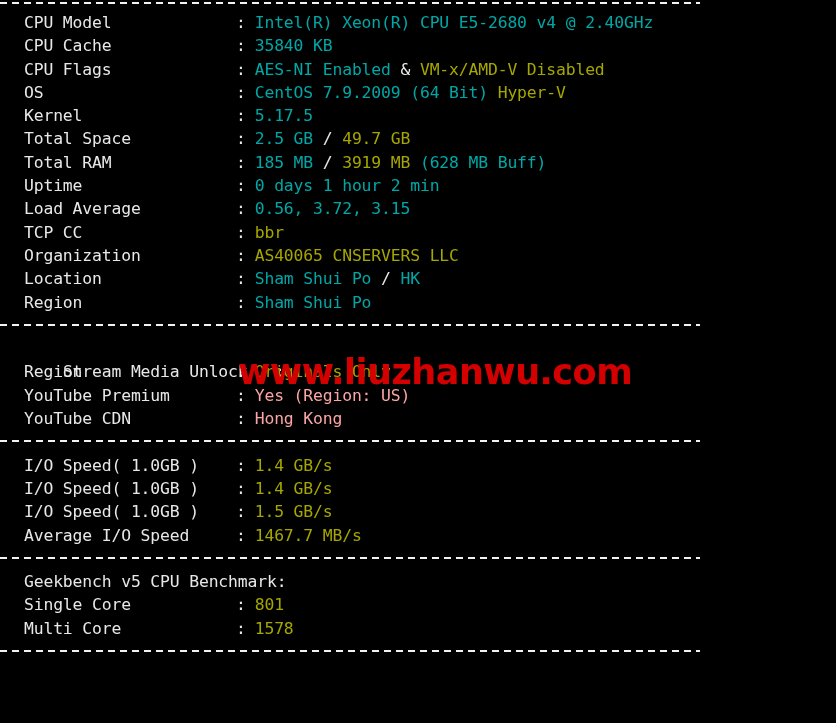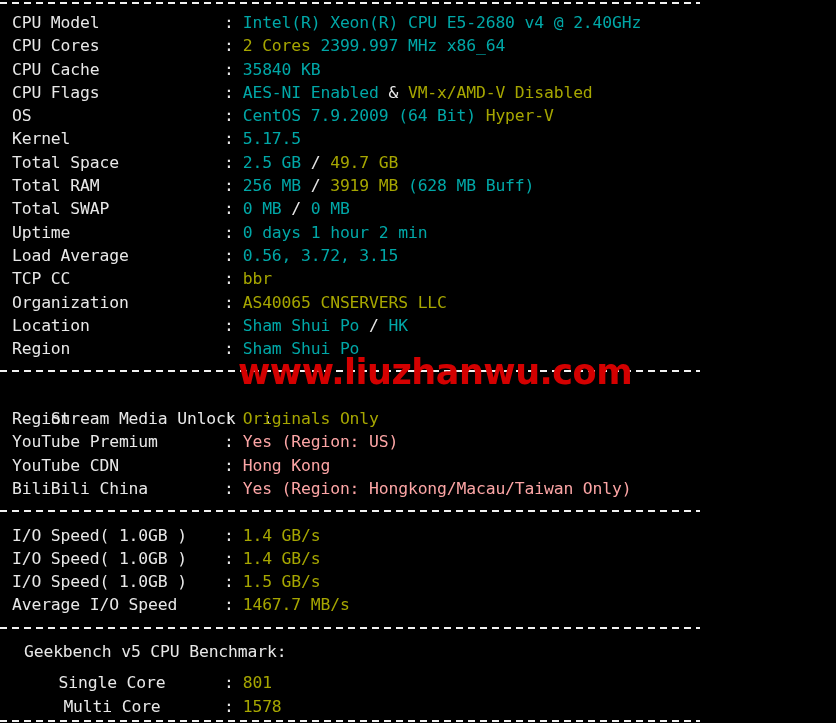--- a/index.html
+++ b/index.html
@@ -41,29 +41,29 @@
         #f2f2f2 0px, #f2f2f2 7px,
         rgba(0,0,0,0) 7px, rgba(0,0,0,0) 12px);
   }
   .sep.tight { height: 11px; }
   .sep.tight .rule { top: 2px; }
 
   
   .row {
     height: 23.3px;
     white-space: pre;
-    padding-left: 12px;
+    padding-left: 24px;
     box-sizing: border-box;
   }
   .label {
     display: inline-block;
     width: 212px;
     color: #e8e8e8;
   }
-  .label.right { text-align: center; padding-right: 12px; width: 200px; margin-top: 8px; }
+  .label.right { text-align: left; padding-right: 12px; width: 200px; }
   .colon { color: #e8e8e8; }
   .val { padding-left: 9px; }
 
   .c-cyan   { color: #00a7a7; }
   .c-yellow { color: #a6a600; }
   .c-green  { color: #fca5a5; }
   .c-white  { color: #e8e8e8; }
 
   .plain { padding-left: 24px; white-space: pre; color: #e8e8e8; }
 
@@ -87,48 +87,45 @@
 <body>
 
 <div class="terminal">
 
   <div class="sep tight">
     <div class="rule"></div>
   </div>
 
   <div id="system-info-rows">
       <div class="row"><span class="label">CPU Model</span><span class="colon">:</span><span class="val"><span class="c-cyan">Intel(R) Xeon(R) CPU E5-2680 v4 @ 2.40GHz</span></span></div>
-      <div class="row"><span class="label">CPU Cores</span><span class="colon">:</span><span class="val"><span class="c-yellow">2 Cores </span><span class="c-cyan">2399.997 MHz x86_64</span></span></div>
       <div class="row"><span class="label">CPU Cache</span><span class="colon">:</span><span class="val"><span class="c-cyan">35840 KB</span></span></div>
       <div class="row"><span class="label">CPU Flags</span><span class="colon">:</span><span class="val"><span class="c-cyan">AES-NI Enabled </span><span class="c-white">&amp; </span><span class="c-yellow">VM-x/AMD-V Disabled</span></span></div>
       <div class="row"><span class="label">OS</span><span class="colon">:</span><span class="val"><span class="c-cyan">CentOS 7.9.2009 (64 Bit) </span><span class="c-yellow">Hyper-V</span></span></div>
       <div class="row"><span class="label">Kernel</span><span class="colon">:</span><span class="val"><span class="c-cyan">5.17.5</span></span></div>
       <div class="row"><span class="label">Total Space</span><span class="colon">:</span><span class="val"><span class="c-cyan">2.5 GB </span><span class="c-white">/ </span><span class="c-yellow">49.7 GB</span></span></div>
-      <div class="row"><span class="label">Total RAM</span><span class="colon">:</span><span class="val"><span class="c-cyan">256 MB </span><span class="c-white">/ </span><span class="c-yellow">3919 MB </span><span class="c-cyan">(628 MB Buff)</span></span></div>
-      <div class="row"><span class="label">Total SWAP</span><span class="colon">:</span><span class="val"><span class="c-cyan">0 MB </span><span class="c-white">/ </span><span class="c-cyan">0 MB</span></span></div>
+      <div class="row"><span class="label">Total RAM</span><span class="colon">:</span><span class="val"><span class="c-cyan">185 MB </span><span class="c-white">/ </span><span class="c-yellow">3919 MB </span><span class="c-cyan">(628 MB Buff)</span></span></div>
       <div class="row"><span class="label">Uptime</span><span class="colon">:</span><span class="val"><span class="c-cyan">0 days 1 hour 2 min</span></span></div>
       <div class="row"><span class="label">Load Average</span><span class="colon">:</span><span class="val"><span class="c-cyan">0.56, 3.72, 3.15</span></span></div>
       <div class="row"><span class="label">TCP CC</span><span class="colon">:</span><span class="val"><span class="c-yellow">bbr</span></span></div>
       <div class="row"><span class="label">Organization</span><span class="colon">:</span><span class="val"><span class="c-yellow">AS40065 CNSERVERS LLC</span></span></div>
       <div class="row"><span class="label">Location</span><span class="colon">:</span><span class="val"><span class="c-cyan">Sham Shui Po </span><span class="c-white">/ </span><span class="c-cyan">HK</span></span></div>
       <div class="row"><span class="label">Region</span><span class="colon">:</span><span class="val"><span class="c-cyan">Sham Shui Po</span></span></div>
     </div>
 
   <div class="sep">
     <div class="rule"></div>
   </div>
 
   <div class="row">
     <span class="label">Stream Media Unlock</span><span class="colon">:</span>
   </div>
   <div id="stream-media-rows">
       <div class="row"><span class="label">Region</span><span class="colon">:</span><span class="val"><span class="c-yellow">Originals Only</span></span></div>
       <div class="row"><span class="label">YouTube Premium</span><span class="colon">:</span><span class="val"><span class="c-green">Yes (Region: US)</span></span></div>
       <div class="row"><span class="label">YouTube CDN</span><span class="colon">:</span><span class="val"><span class="c-green">Hong Kong</span></span></div>
-      <div class="row"><span class="label">BiliBili China</span><span class="colon">:</span><span class="val"><span class="c-green">Yes (Region: Hongkong/Macau/Taiwan Only)</span></span></div>
     </div>
 
   <div class="sep">
     <div class="rule"></div>
   </div>
 
   <div id="io-speed-rows">
       <div class="row"><span class="label">I/O Speed( 1.0GB )</span><span class="colon">:</span><span class="val"><span class="c-yellow">1.4 GB/s</span></span></div>
       <div class="row"><span class="label">I/O Speed( 1.0GB )</span><span class="colon">:</span><span class="val"><span class="c-yellow">1.4 GB/s</span></span></div>
       <div class="row"><span class="label">I/O Speed( 1.0GB )</span><span class="colon">:</span><span class="val"><span class="c-yellow">1.5 GB/s</span></span></div>

